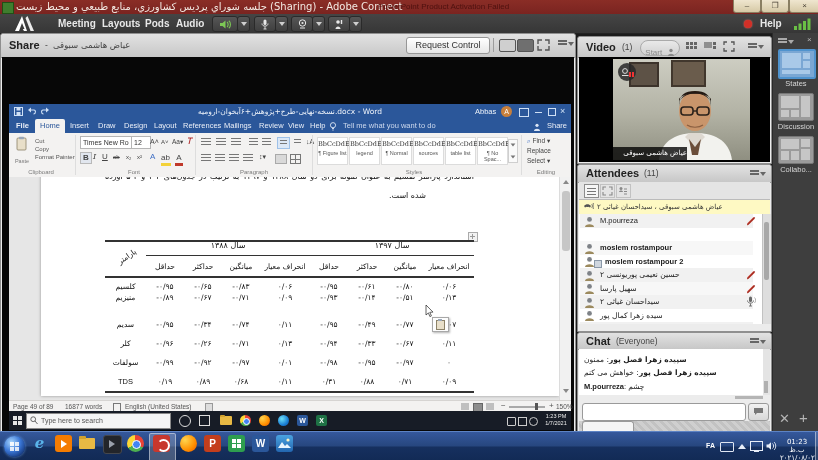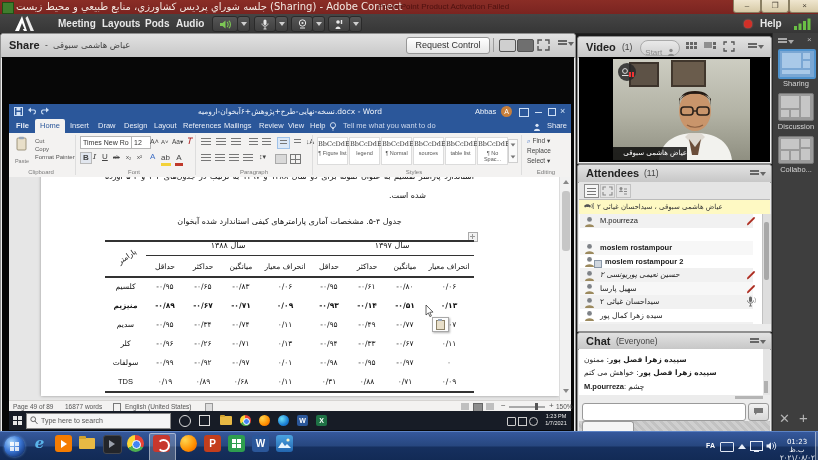--- a/index.html
+++ b/index.html
@@ -329,21 +329,20 @@
           <div class="abs minibtn" style="left:518px;top:23px;font-size:6.5px;"><span>Select</span> ▾</div>
           <div class="abs rgroup-label" style="left:512px;top:36px;width:50px;">Editing</div>
         </div>
 
         <div class="abs docarea" style="left:0;top:73px;width:562px;height:223px;">
           <div class="abs page" style="left:32px;top:-6px;width:518px;height:225px;"></div>
 
           <div class="abs fa" dir="rtl" style="left:96px;top:-5px;width:369px;font-size:8px;color:#111;text-align:justify;text-align-last:justify;white-space:nowrap;overflow:hidden;">استاندارد پارامتر تقسیم به عنوان نمونه برای دو سال ۱۳۸۸ و ۱۳۹۷ به ترتیب در جدول‌های ۴-۴ و ۴-۵ آورده</div>
           <div class="abs fa" dir="rtl" style="left:380px;top:14px;width:85px;font-size:8px;color:#111;text-align:left;">شده است.</div>
 
-          <div class="abs fa" dir="rtl" style="left:96px;top:40px;width:369px;text-align:center;font-size:8px;color:#111;">جدول ۴-۵. مشخصات آماری پارامترهای کیفی استاندارد شده آبخوان</div>
 
           <div class="abs" style="left:459px;top:55px;width:8px;height:8px;border:1px solid #aaa;background:#f2f2f2;">
             <div class="abs" style="left:3px;top:1px;width:1px;height:5px;background:#999;"></div>
               <div class="abs" style="left:1px;top:3px;width:5px;height:1px;background:#999;"></div>
           </div>
 
           <div class="abs tblrule" style="left:96px;top:63px;width:369px;height:1.5px;"></div>
           <div class="abs tblrule" style="left:137px;top:78px;width:328px;height:1px;"></div>
           <div class="abs tblrule" style="left:96px;top:99px;width:369px;height:1.5px;"></div>
           <div class="abs tblrule" style="left:96px;top:214px;width:369px;height:1.5px;"></div>
@@ -368,21 +367,21 @@
             <div class="c w41 fa" dir="rtl">کلسیم</div>
             <div class="c w38 fa" dir="ltr">-۰/۹۵</div>
               <div class="c w38 fa" dir="ltr">-۰/۶۵</div>
               <div class="c w38 fa" dir="ltr">-۰/۸۳</div>
               <div class="c w50 fa" dir="ltr">۰/۰۶</div>
             <div class="c w38 fa" dir="ltr">-۰/۹۵</div>
               <div class="c w38 fa" dir="ltr">-۰/۶۱</div>
               <div class="c w38 fa" dir="ltr">-۰/۸۰</div>
               <div class="c w50 fa" dir="ltr">۰/۰۶</div>
           </div>
-          <div class="abs trow" style="left:96px;top:119px;font-weight:bold;">
+          <div class="abs trow" style="left:96px;top:111px;">
             <div class="c w41 fa" dir="rtl">منیزیم</div>
             <div class="c w38 fa" dir="ltr">-۰/۸۹</div>
               <div class="c w38 fa" dir="ltr">-۰/۶۷</div>
               <div class="c w38 fa" dir="ltr">-۰/۷۱</div>
               <div class="c w50 fa" dir="ltr">۰/۰۹</div>
             <div class="c w38 fa" dir="ltr">-۰/۹۳</div>
               <div class="c w38 fa" dir="ltr">-۰/۱۴</div>
               <div class="c w38 fa" dir="ltr">-۰/۵۱</div>
               <div class="c w50 fa" dir="ltr">۰/۱۳</div>
           </div>
@@ -627,21 +626,21 @@
         <span class="abs aname" style="left:20px;font-weight:bold;">moslem rostampour</span>
       </div>
       <div class="abs arow" style="top:40.5px;">
         <svg class="abs" style="left:4px;top:1.5px;" width="11" height="11" viewBox="0 0 11 11">
             <circle cx="5.5" cy="3.4" r="2.4" fill="#7e8287"></circle>
             <path d="M1 11 C1 7.2 10 7.2 10 11Z" fill="#9c8a5e"></path>
           </svg>
         <span class="abs" style="left:14px;top:5px;width:6px;height:6px;background:#cfd6de;border:1px solid #8a98a8;"></span>
         <span class="abs aname" style="left:25px;font-weight:bold;">moslem rostampour 2</span>
       </div>
-      <div class="abs arow" style="top:54px;background:#f1f1f1;font-style:italic;">
+      <div class="abs arow" style="top:54px;background:#f1f1f1;">
         <svg class="abs" style="left:4px;top:1.5px;" width="11" height="11" viewBox="0 0 11 11">
             <circle cx="5.5" cy="3.4" r="2.4" fill="#7e8287"></circle>
             <path d="M1 11 C1 7.2 10 7.2 10 11Z" fill="#9c8a5e"></path>
           </svg>
         <span class="abs aname fa" dir="rtl" style="left:20px;">حسین نعیمی پوریونسی ۲</span>
         <svg class="abs" style="left:166px;top:2px;" width="10" height="10" viewBox="0 0 10 10">
             <path d="M1 9.5 L2.8 8.6 L9 2.4 L7.6 1 L1.4 7.2 Z" fill="#c23b2e"></path>
             <path d="M9 1 L1.5 9" stroke="#7e1f16" stroke-width="0.6"></path>
           </svg>
       </div>
@@ -735,21 +734,21 @@
         <span class="ddcaret" style="position:absolute;left:10px;top:3px;border-top-color:#aaa;"></span>
       </div>
     <div class="abs" style="left:34px;top:2px;color:#b5b5b5;font-size:8px;">×</div>
 
     <div class="abs thumb sel" style="left:5px;top:16px;">
       <div class="blk" style="left:2px;top:2px;width:19px;height:15px;"></div>
       <div class="blk" style="left:23px;top:2px;width:7px;height:6px;"></div>
       <div class="blk" style="left:23px;top:10px;width:7px;height:7px;"></div>
       <div class="blk" style="left:2px;top:19px;width:28px;height:4px;"></div>
     </div>
-    <div class="abs laylabel" style="left:0;top:46px;width:46px;">Sharing</div>
+    <div class="abs laylabel" style="left:0;top:46px;width:46px;">States</div>
 
     <div class="abs thumb" style="left:5px;top:60px;">
       <div class="blk" style="left:2px;top:2px;width:18px;height:12px;"></div>
       <div class="blk" style="left:22px;top:2px;width:9px;height:21px;"></div>
       <div class="blk" style="left:2px;top:16px;width:8px;height:7px;"></div>
       <div class="blk" style="left:12px;top:16px;width:8px;height:7px;"></div>
     </div>
     <div class="abs laylabel" style="left:0;top:89px;width:46px;">Discussion</div>
 
     <div class="abs thumb" style="left:5px;top:103px;">

